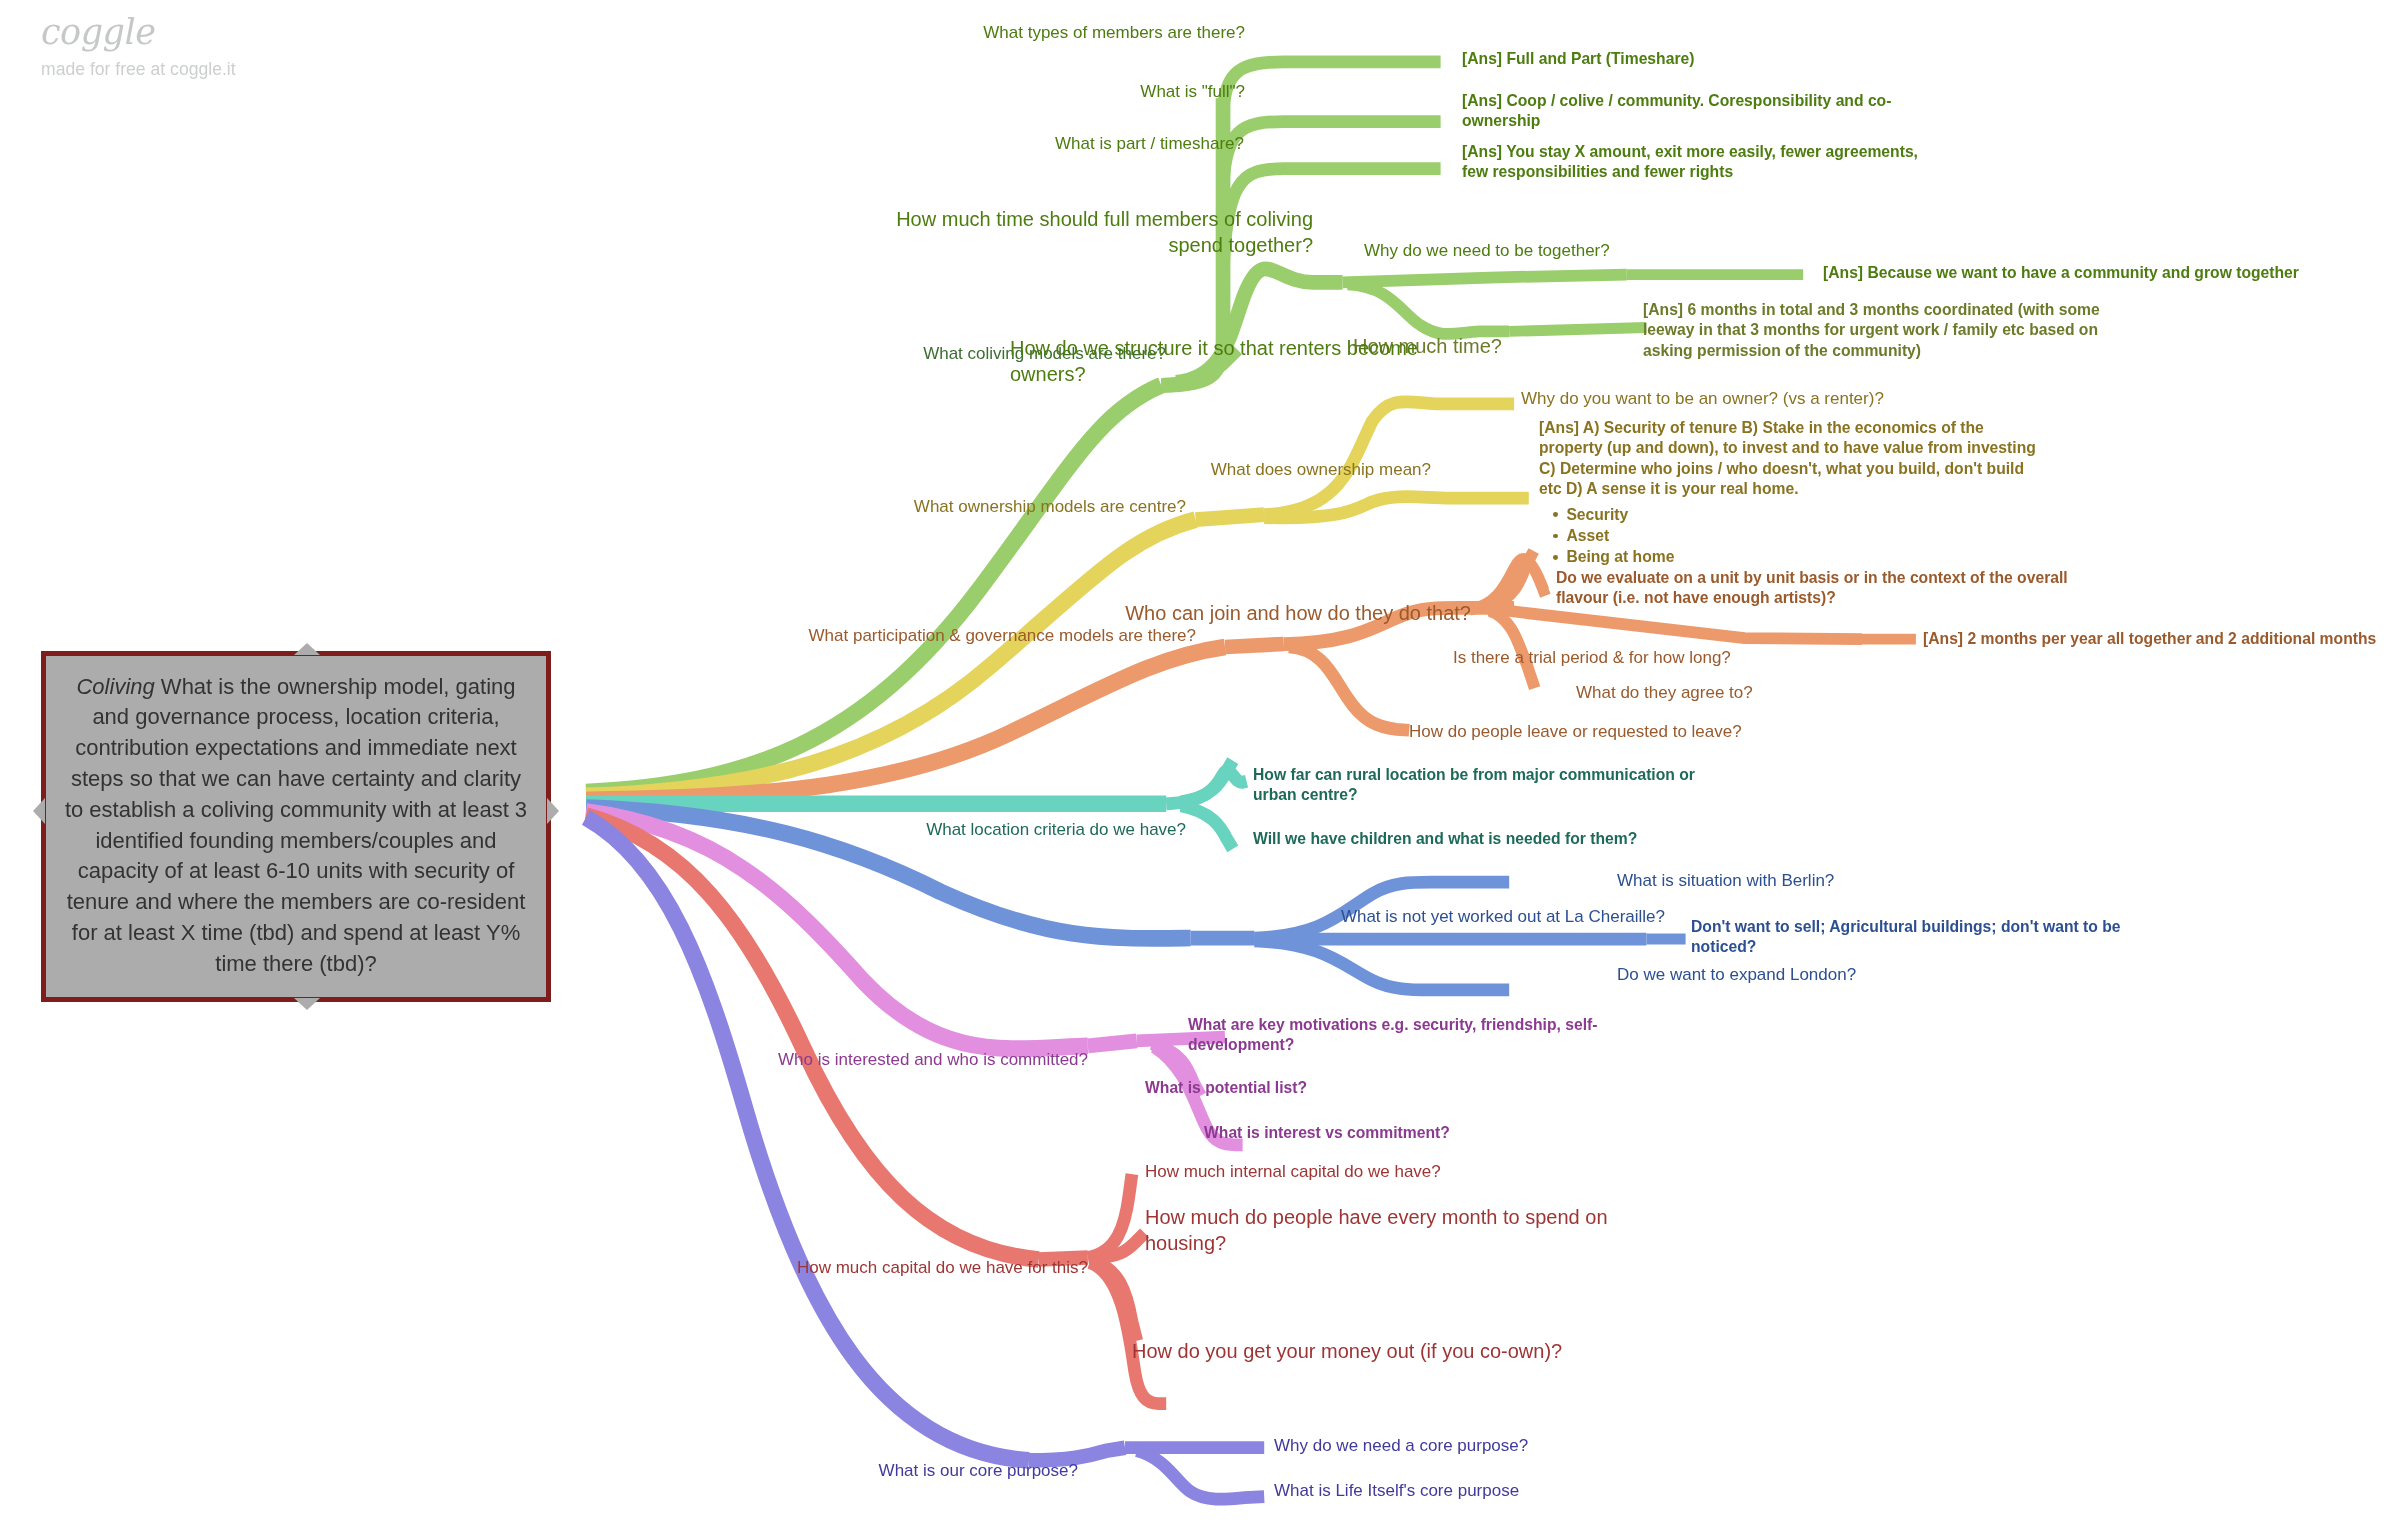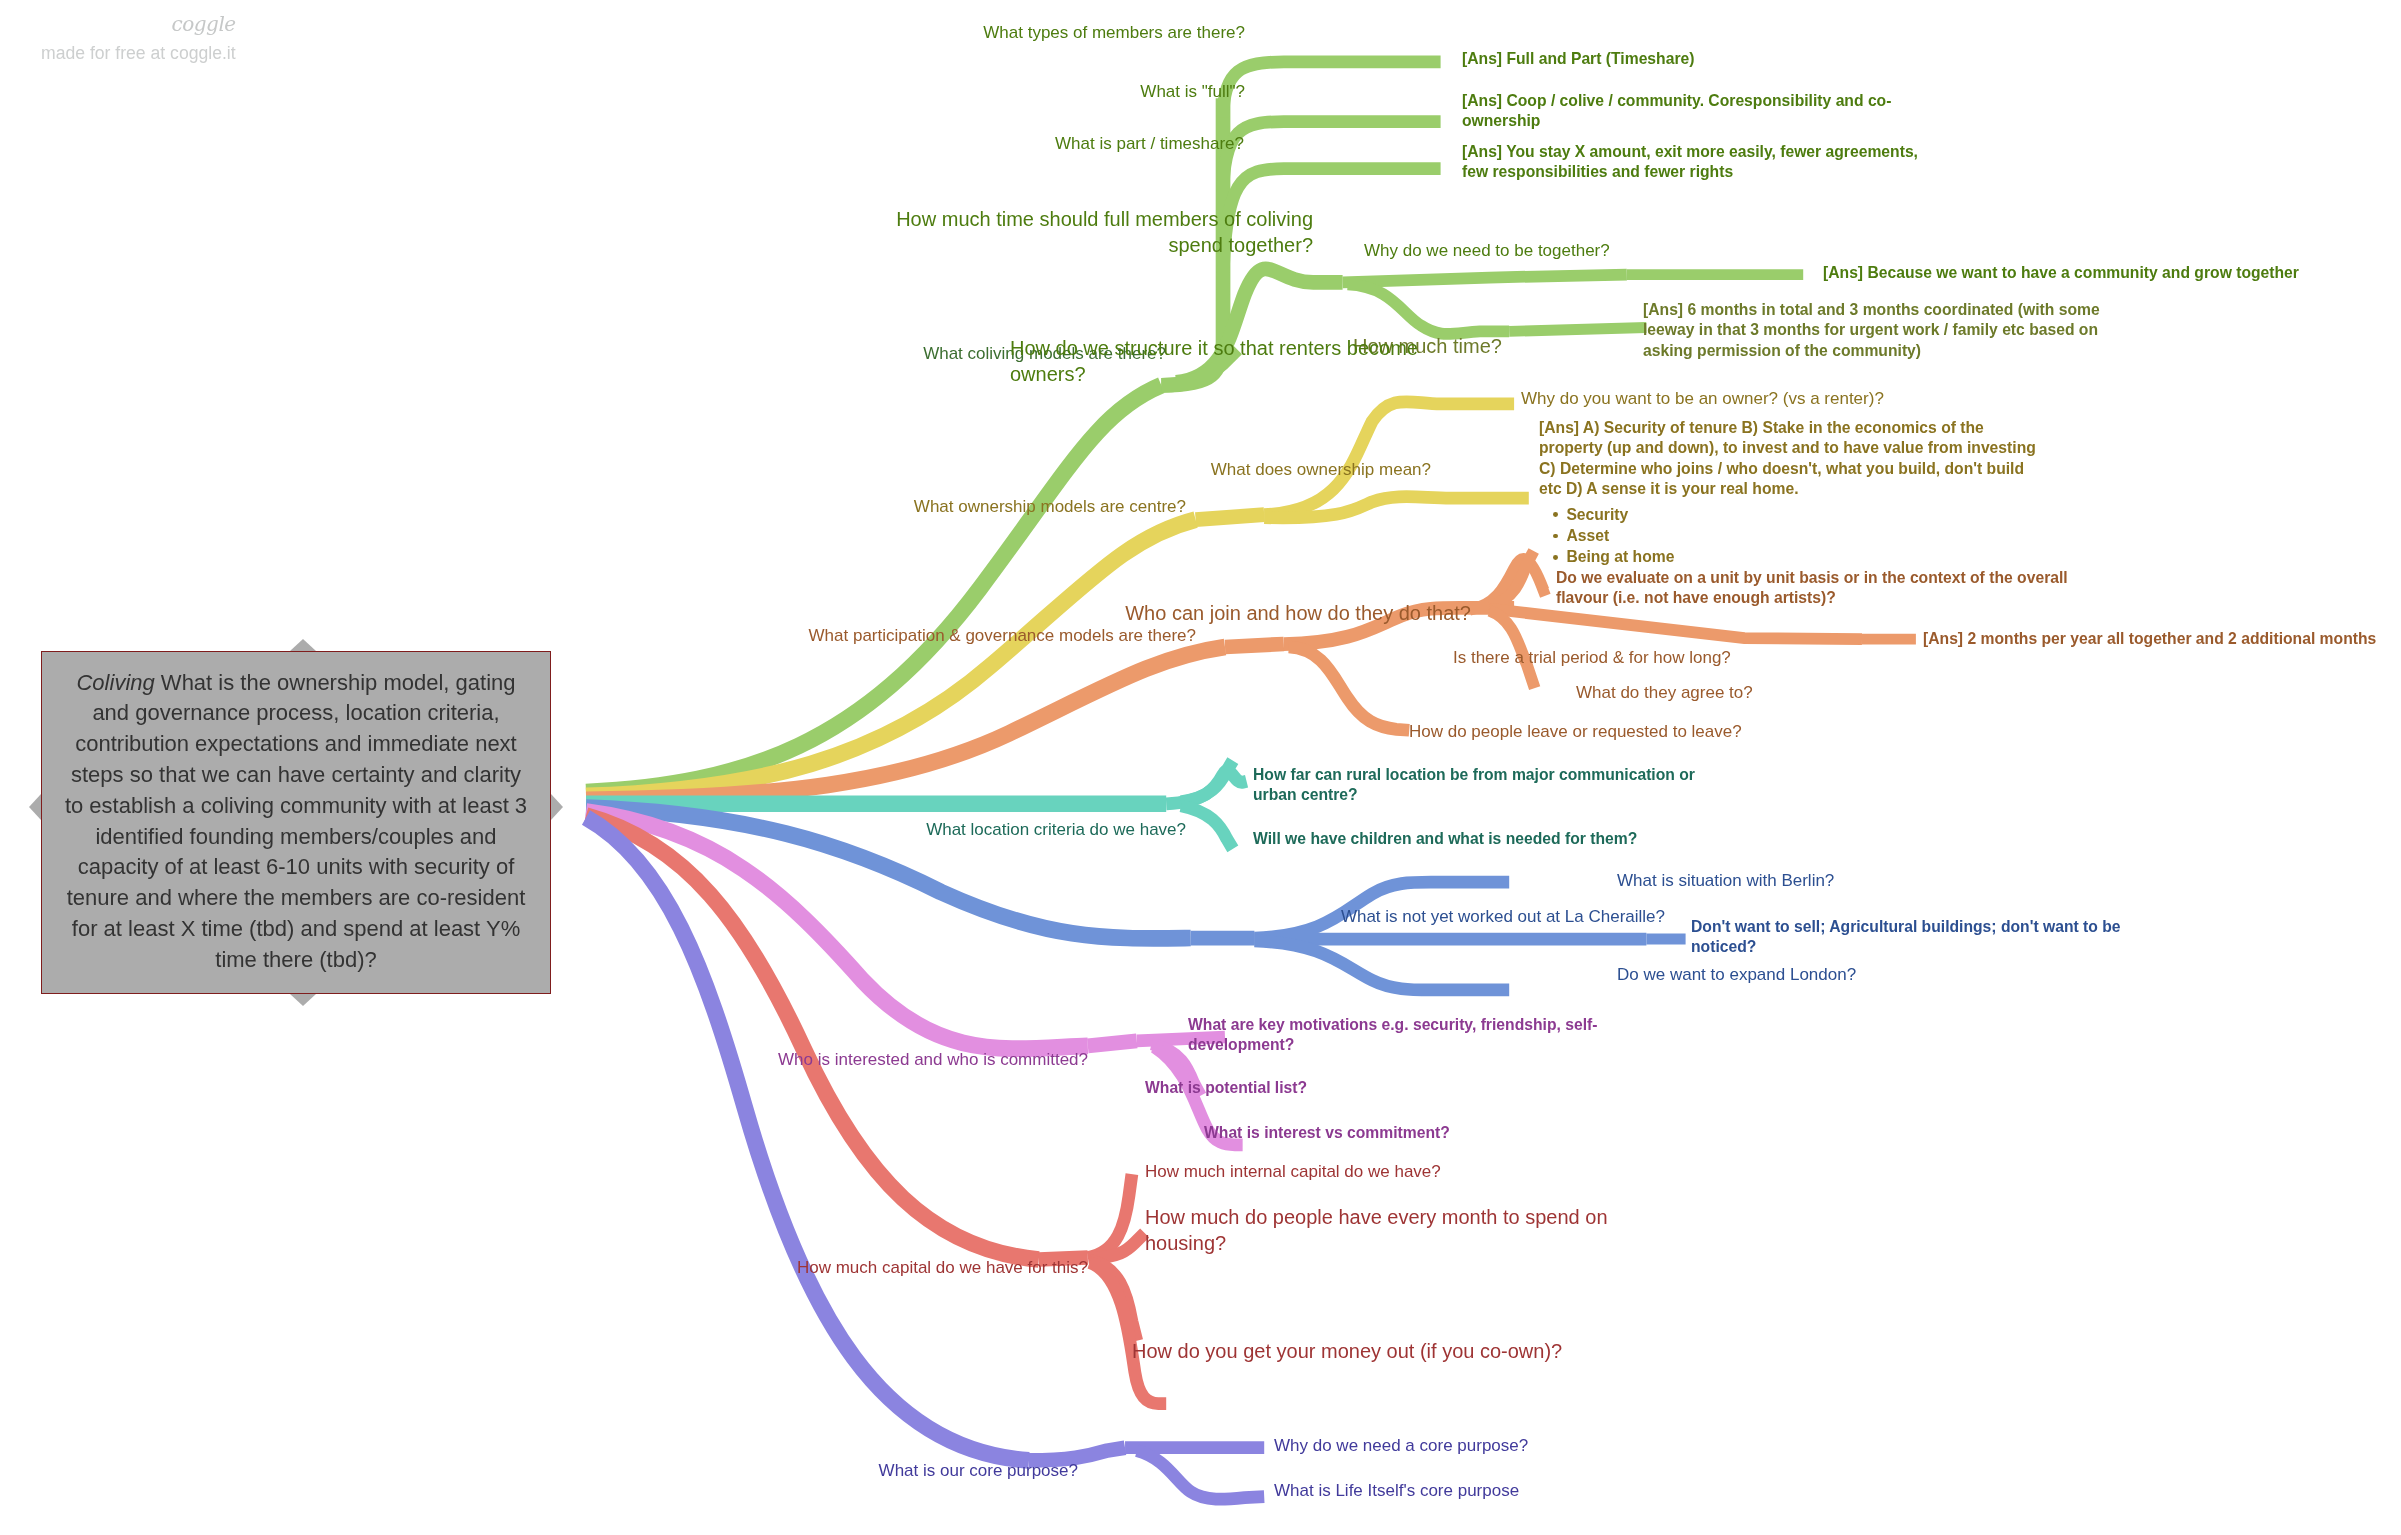--- a/index.html
+++ b/index.html
@@ -25,44 +25,43 @@
   }
   
   #brand {
     position: absolute;
     left: 41px; top: 13.7px;
     user-select: none;
   }
   #brand .logo {
     font-family: "DejaVu Serif", serif;
     font-style: italic;
-    font-size: 20px;
+    font-size: 35px;
     color: #c6c8c8;
     letter-spacing: -0.5px;
     line-height: 1.05;
-    text-align: right;
   }
   #brand .tagline {
     font-size: 17.6px;
     color: #cdcfcf;
     margin-top: 9.8px;
     line-height: 1.1;
   }
   
   #root-node {
     position: absolute;
     left: 41px; top: 651px;
     width: 510px;
     background: #acacac;
     color: #333333;
     text-align: center;
     font-size: 22px;
     line-height: 1.40;
     padding: 15.7px 17.6px 17.6px 17.6px;
-    border: 1px solid #7f1d1d;
+    border: 5px solid #7f1d1d;
   }
   #root-node .kw { font-style: italic; }
   .root-caret {
     position: absolute;
     width: 0; height: 0;
   }
   .caret-top {
     left: 248px; top: -12.7px;
     border-left: 13.7px solid transparent;
     border-right: 13.7px solid transparent;

